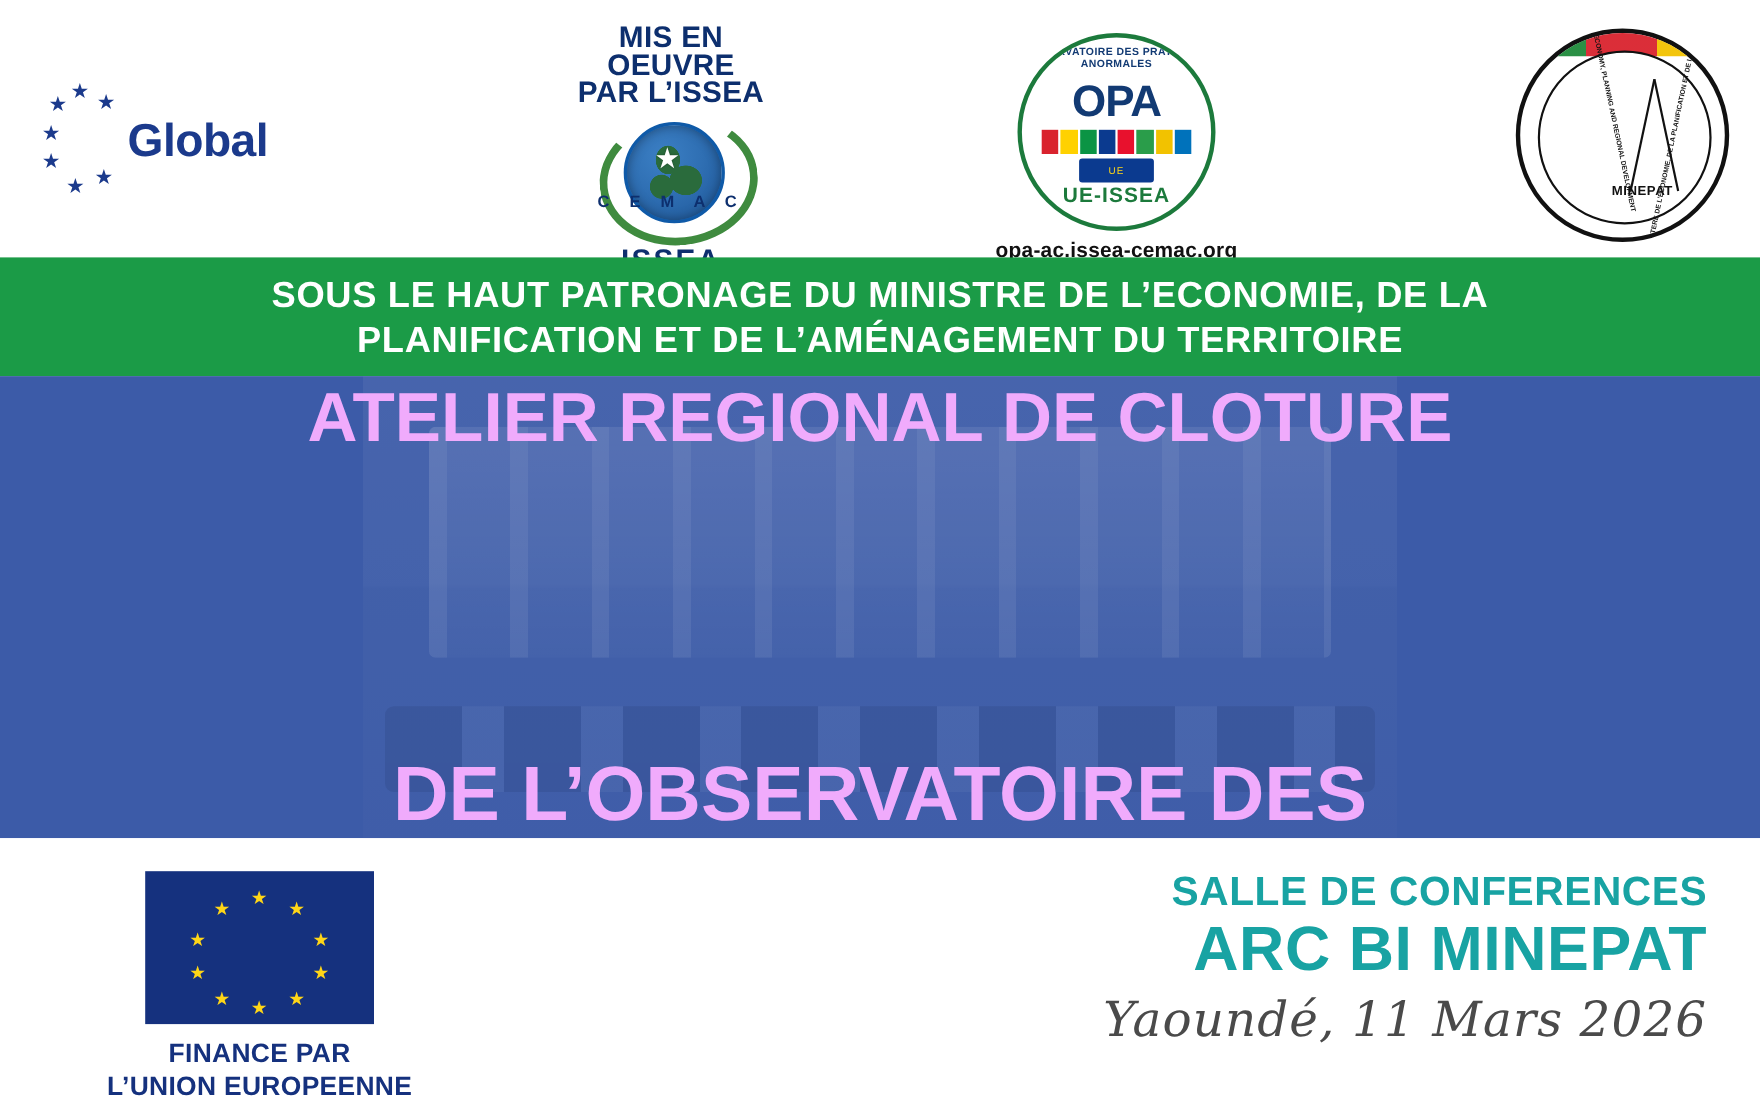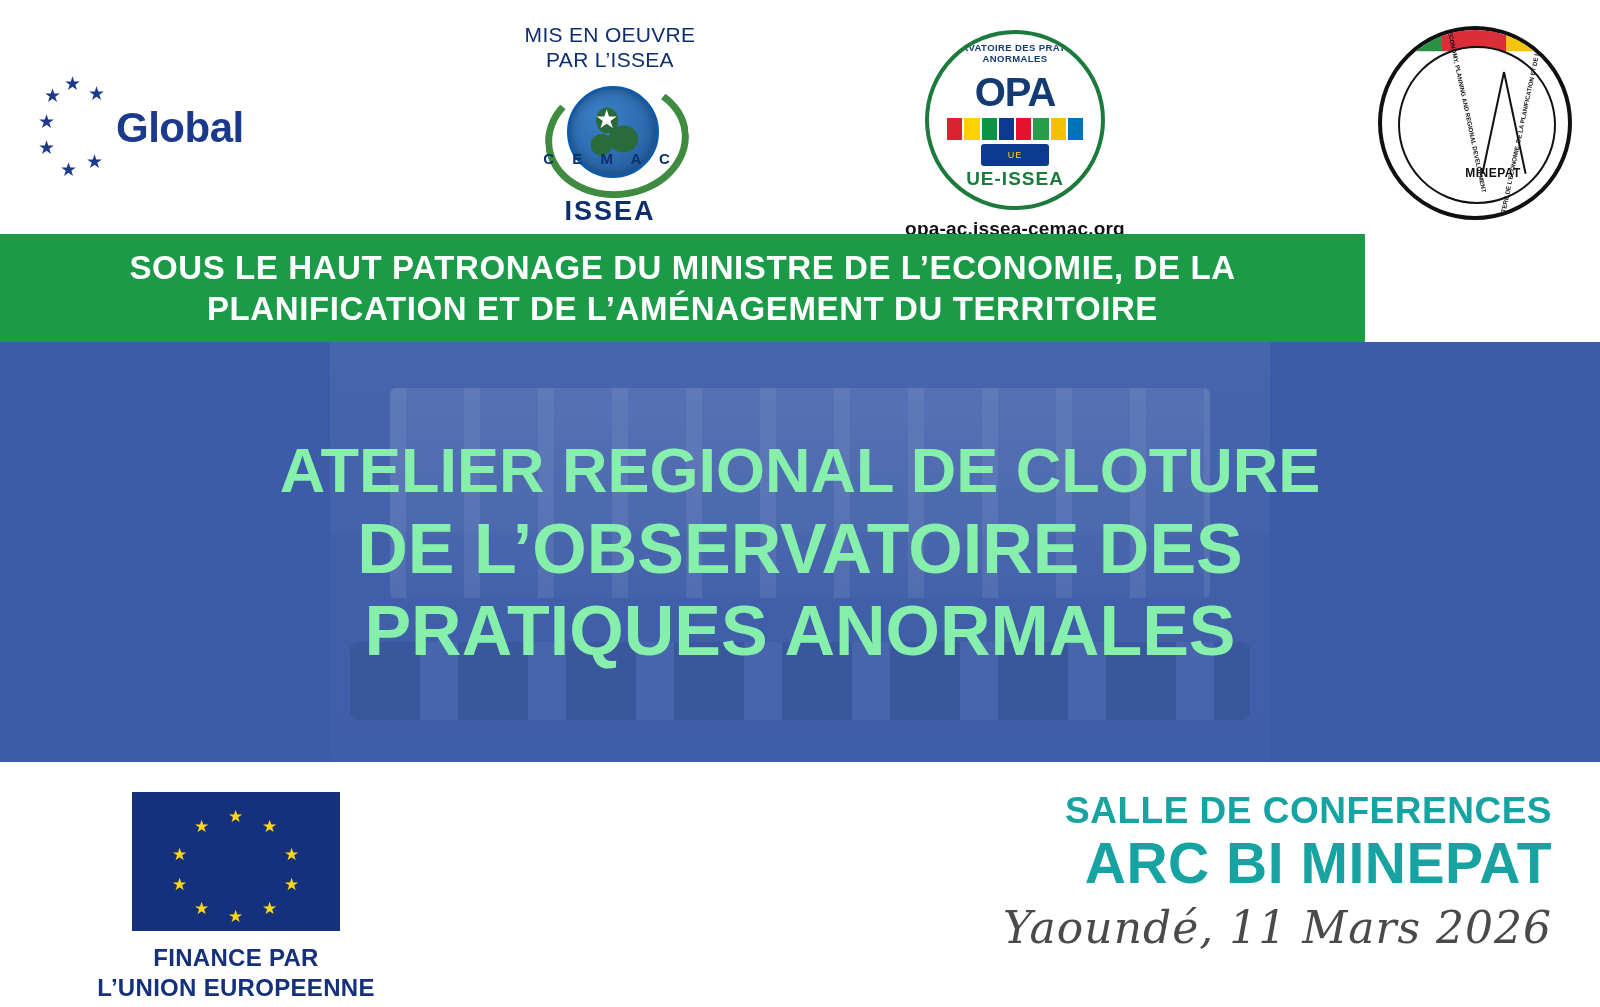--- a/index.html
+++ b/index.html
@@ -31,21 +31,21 @@
   .gg-text{
     color:#1b3a8c;font-weight:bold;font-size:42px;line-height:47px;
     letter-spacing:-0.5px;margin-left:6px;
   }
 
   
   .cemac{
     position:absolute;left:505px;top:22px;width:210px;height:212px;text-align:center;
   }
   .cemac-caption{
-    color:#0d2f6e;font-weight:normal;font-size:21px;line-height:25px;letter-spacing:.3px;
+    color:#0d2f6e;font-weight:bold;font-size:27px;line-height:25px;letter-spacing:.3px;
   }
   .cemac-emblem{
     position:relative;width:150px;height:122px;margin:6px auto 0;
   }
   .cemac-globe{
     position:absolute;left:32px;top:8px;width:86px;height:86px;border-radius:50%;
     background:radial-gradient(circle at 38% 32%, #3b7fc4 0%, #2f6fb3 45%, #1d5596 100%);
     border:3px solid #0f5aa8;
     box-shadow:inset 0 0 10px rgba(0,0,0,.35);
   }
@@ -146,21 +146,21 @@
   }
   .minepat-ring-text{
     position:absolute;left:0;top:0;width:186px;height:186px;
   }
   .minepat-ring-text span{
     position:absolute;color:#111;font-size:6.2px;font-weight:bold;white-space:nowrap;
   }
 
   
   .green-band{
-    position:absolute;left:0;top:234px;width:1365px;height:108px;background:#1b9b47;
+    position:absolute;left:0;top:234px;width:1600px;height:108px;background:#1b9b47;
     display:flex;align-items:center;justify-content:center;
   }
   .green-band h2{
     margin:0;color:#ffffff;font-weight:bold;font-size:33px;line-height:41px;
     letter-spacing:.6px;text-align:center;
   }
 
   
   .hero{
     position:absolute;left:0;top:342px;width:1600px;height:420px;
@@ -184,22 +184,22 @@
     content:"";position:absolute;left:20px;top:300px;width:900px;height:78px;
     background:
       repeating-linear-gradient(90deg, rgba(40,60,110,.45) 0 70px, rgba(255,255,255,.10) 70px 108px);
     border-radius:8px;
   }
   .hero-tint{
     position:absolute;left:0;top:0;width:1600px;height:420px;background:rgba(60,91,168,.55);
   }
   .hero-title{
     position:absolute;left:0;top:0;width:1600px;height:420px;
-    display:flex;flex-direction:column;align-items:center;justify-content:center;
-    color:#86efac;font-weight:bold;text-align:center;letter-spacing:0px;
+    display:flex;flex-direction:column;align-items:center;justify-content:space-between;
+    color:#f0abfc;font-weight:bold;text-align:center;letter-spacing:0px;
   }
   .hero-title .l1{font-size:63px;line-height:76px;}
   .hero-title .l2{font-size:70px;line-height:82px;}
   .hero-title .l3{font-size:70px;line-height:82px;}
 
   
   .footer{
     position:absolute;left:0;top:762px;width:1600px;height:245px;background:#ffffff;
   }
   .eu-block{
@@ -303,21 +303,20 @@
     <span>PLANIFICATION ET DE L’AMÉNAGEMENT DU TERRITOIRE</span>
   </h2>
 </div>
 
 <div class="hero">
   <div class="hero-photo"></div>
   <div class="hero-tint"></div>
   <div class="hero-title">
     <div class="l1">ATELIER REGIONAL DE CLOTURE</div>
     <div class="l2">DE L’OBSERVATOIRE DES</div>
-    <div class="l3">PRATIQUES ANORMALES</div>
   </div>
 
 </div>
 
 <div class="footer">
 
   <div class="eu-block">
     <div class="eu-flag">
       <span style="left:96px;top:16px;">★</span>
       <span style="left:130px;top:26px;">★</span>

